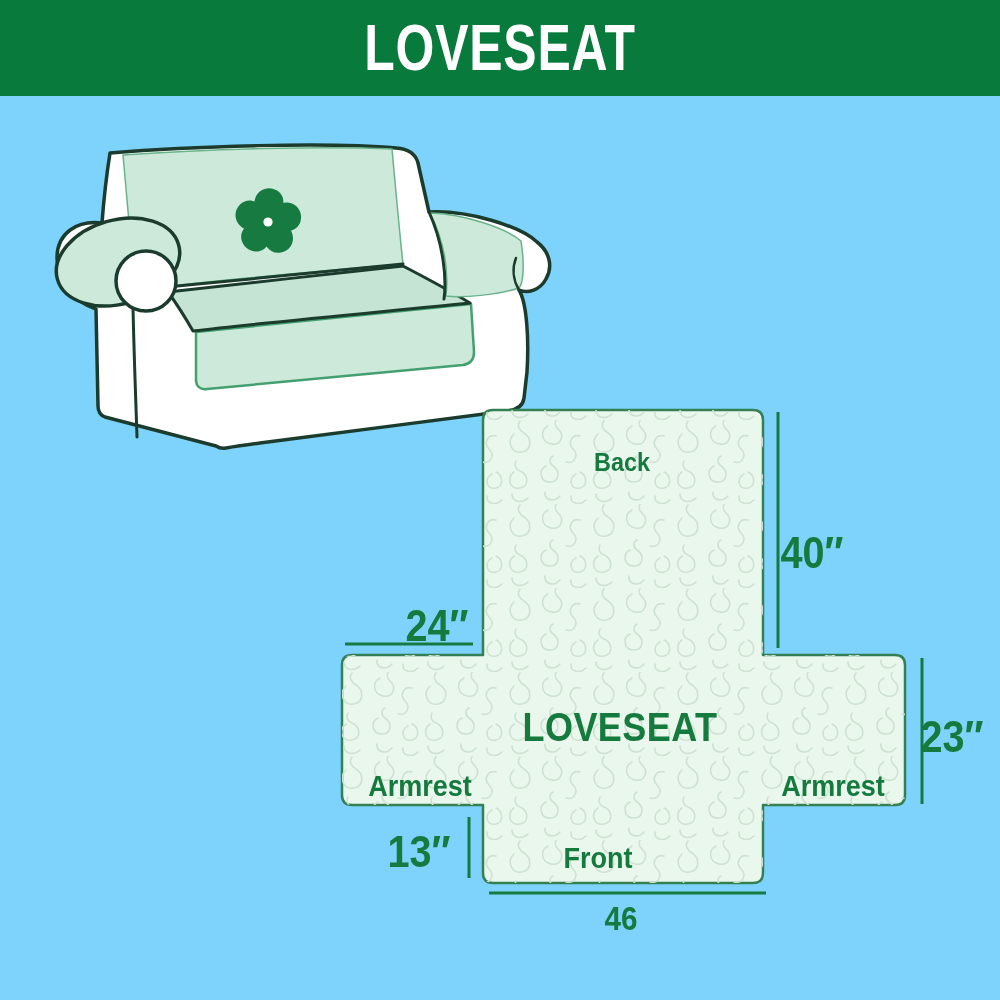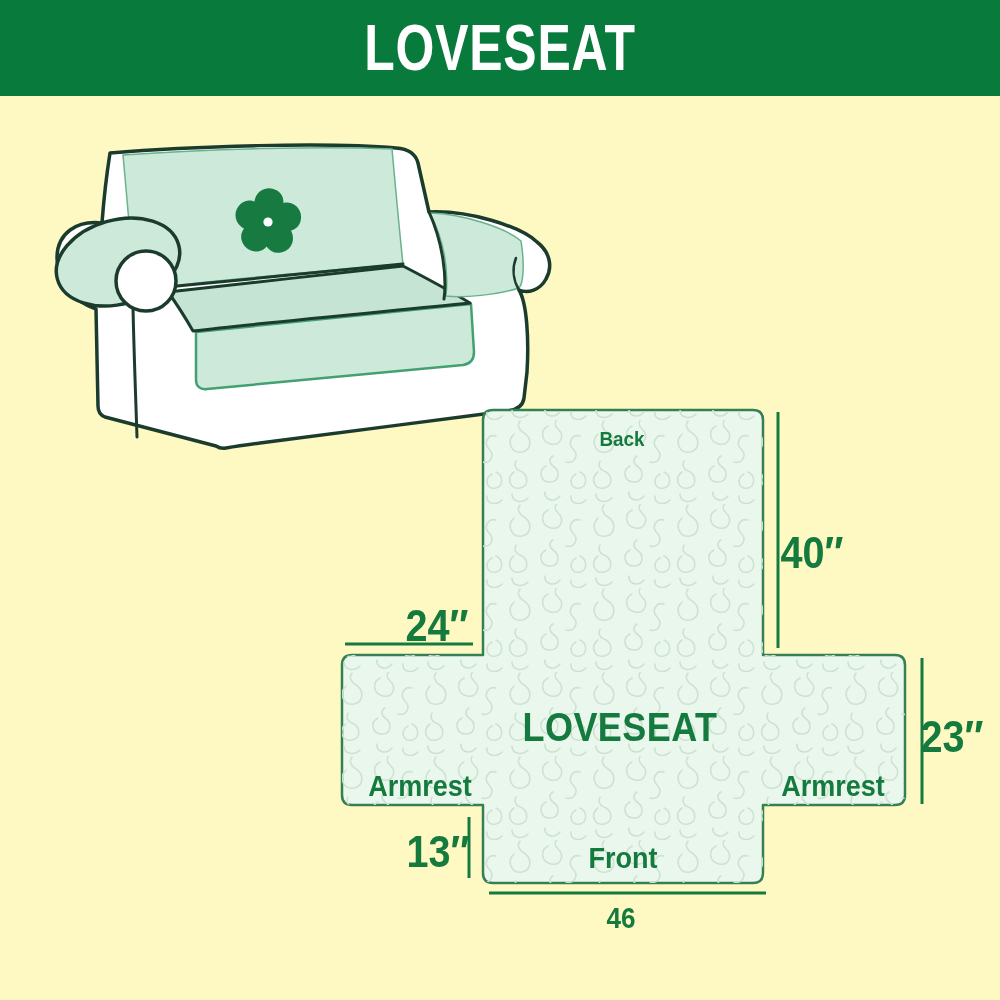--- a/index.html
+++ b/index.html
@@ -1,17 +1,17 @@
 <!DOCTYPE html>
 <html><head>
 <meta charset="utf-8">
 <style>
   html,body{margin:0;padding:0;background:#ffffff;}
   .canvas{
-    position:relative;width:1000px;height:1000px;background:#fef9c3;overflow:hidden;
+    position:relative;width:1000px;height:1000px;background:#7dd3fc;overflow:hidden;
     font-family:"Liberation Sans",sans-serif;
   }
   
   .header-bar{
     position:absolute;left:0;top:0;width:1000px;height:96px;
     background:#077a3c;display:flex;align-items:center;justify-content:center;
   }
   .header-title{
     color:#ffffff;font-weight:700;font-size:64px;line-height:1;
     display:inline-block;transform:scaleX(0.78);transform-origin:center;
@@ -19,24 +19,24 @@
   }
   
   .art{position:absolute;}
   
   .dlabel{
     position:absolute;color:#157a3e;font-weight:700;white-space:nowrap;
     transform:translate(-50%,-50%);line-height:1;
   }
   .dlabel .cond{display:inline-block;transform:scaleX(0.9);transform-origin:center;}
   .fs-section{font-size:30px;text-align:center;}
-  .fs-back{font-size:21px;}
+  .fs-back{font-size:26px;margin-top:24px;}
   .fs-dim{font-size:44px;}
   .fs-center{font-size:40px;letter-spacing:0.5px;}
-  .fs-46{font-size:29px;}
+  .fs-46{font-size:33px;}
 </style>
 </head>
 <body>
 
 <div class="canvas">
 
   <div class="header-bar">
     <span class="header-title">LOVESEAT</span>
   </div>
 
@@ -143,21 +143,21 @@
     <line x1="778" y1="412" x2="778" y2="648" stroke="#157a3e" stroke-width="3"></line>
     <line x1="922" y1="658" x2="922" y2="804" stroke="#157a3e" stroke-width="3"></line>
     <line x1="469" y1="817" x2="469" y2="878" stroke="#157a3e" stroke-width="3"></line>
     <line x1="489" y1="893" x2="766" y2="893" stroke="#157a3e" stroke-width="3"></line>
   </svg>
 
   <div class="dlabel fs-back" style="left:622px;top:438px;"><span class="cond">Back</span></div>
   <div class="dlabel fs-center" style="left:620px;top:727px;"><span class="cond">LOVESEAT</span></div>
   <div class="dlabel fs-section" style="left:420px;top:786px;"><span class="cond">Armrest</span></div>
   <div class="dlabel fs-section" style="left:833px;top:786px;"><span class="cond">Armrest</span></div>
-  <div class="dlabel fs-section" style="left:623px;top:858px;"><span class="cond">Front</span></div>
+  <div class="dlabel fs-section" style="left:598px;top:858px;"><span class="cond">Front</span></div>
 
   <div class="dlabel fs-dim" style="left:409px;top:626px;margin-left:28px;"><span class="cond">24″</span></div>
   <div class="dlabel fs-dim" style="left:812px;top:553px;"><span class="cond">40″</span></div>
   <div class="dlabel fs-dim" style="left:952px;top:737px;"><span class="cond">23″</span></div>
-  <div class="dlabel fs-dim" style="left:438px;top:852px;"><span class="cond">13″</span></div>
+  <div class="dlabel fs-dim" style="left:419px;top:852px;"><span class="cond">13″</span></div>
   <div class="dlabel fs-46" style="left:621px;top:918px;"><span class="cond">46</span></div>
 
 </div>
 
 </body></html>

